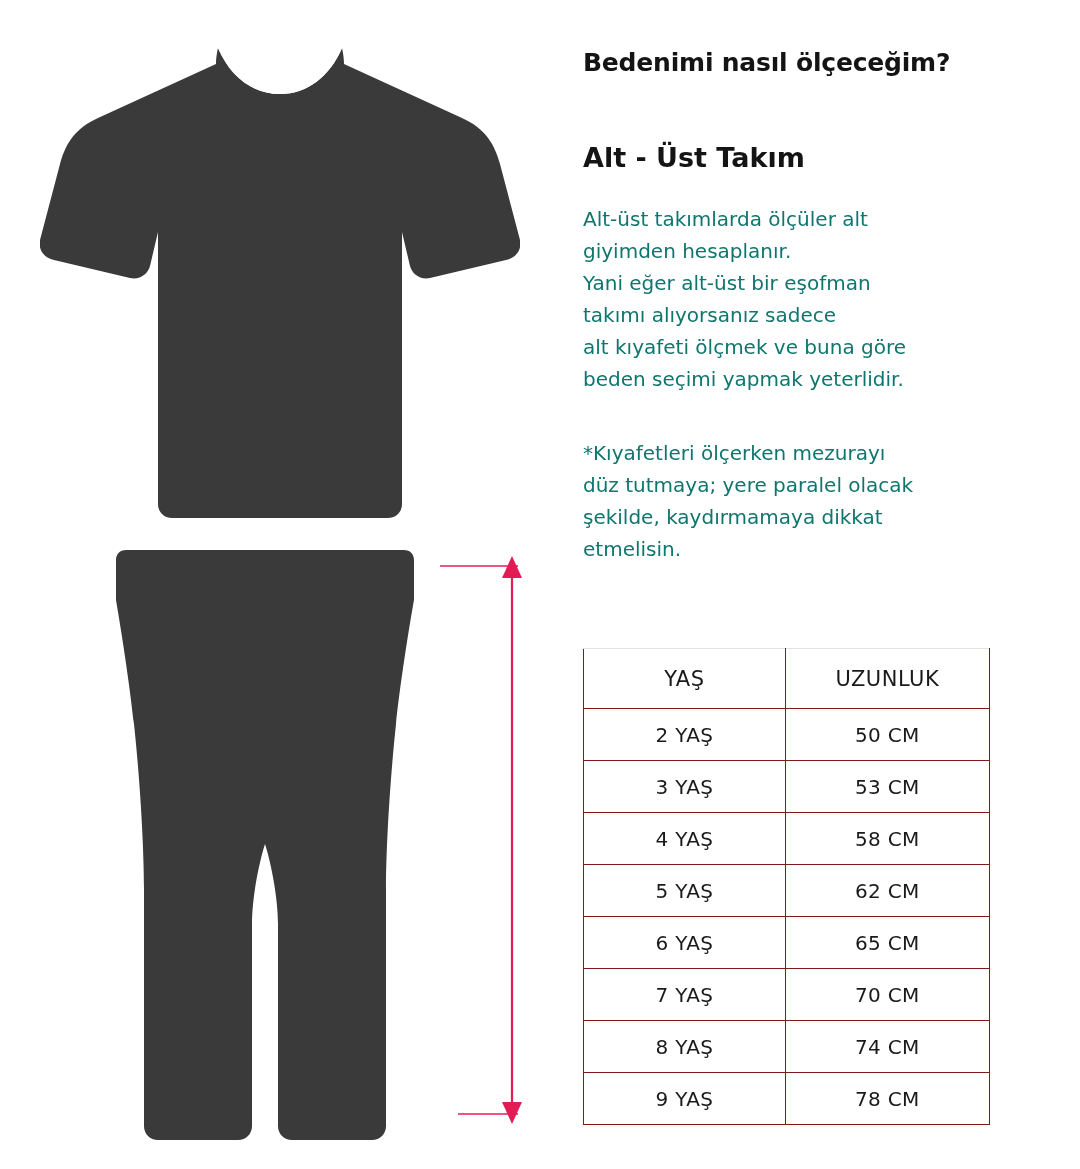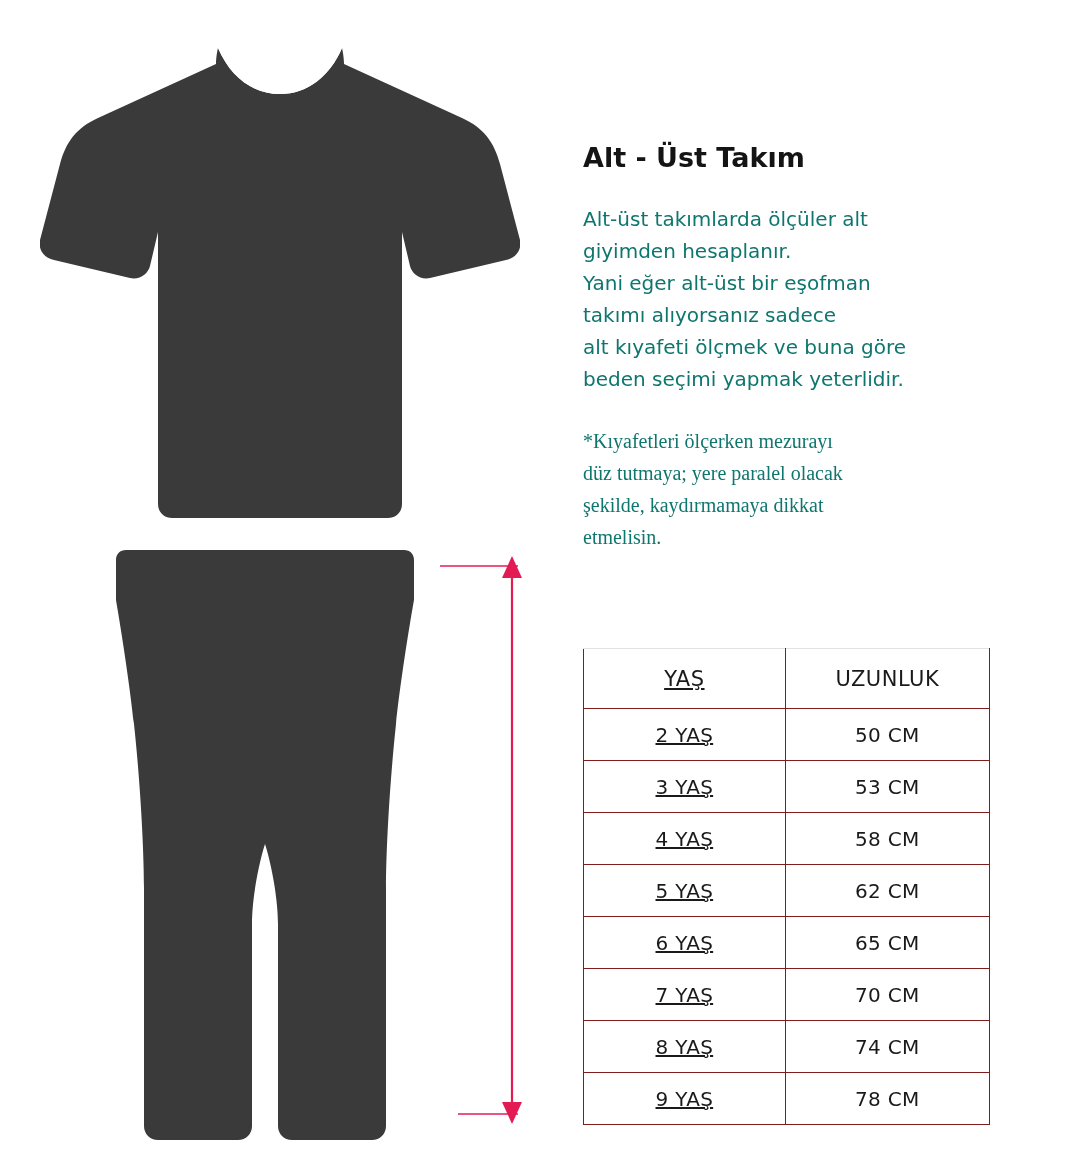--- a/index.html
+++ b/index.html
@@ -81,21 +81,21 @@
     position: absolute;
     left: 0;
     width: 430px;
     font-size: 20px;
     line-height: 32px;
     color: #0f766e;
     white-space: pre-line;
   }
 
   .para-1 { top: 203px; }
-  .para-2 { top: 425px; font-family: Liberation Serif, serif; }
+  .para-2 { top: 437px; }
 
   
   .size-table {
     position: absolute;
     left: 0;
     top: 648px;
     width: 407px;
     border-collapse: collapse;
     background: #ffffff;
     font-size: 20px;
@@ -118,21 +118,20 @@
   }
 
   .size-table td {
     height: 49px;
     letter-spacing: 0.3px;
   }
 
   .size-table th:first-child,
   .size-table td:first-child {
     width: 203px;
-    text-decoration: underline;
   }
   .size-table th:last-child,
   .size-table td:last-child {
     width: 204px;
   }
 </style>
 </head>
 <body>
 
 <div class="page">
@@ -203,20 +202,21 @@
       <line x1="0" y1="18" x2="78" y2="18" stroke="#e31b54" stroke-width="1.6"></line>
       <line x1="18" y1="566" x2="78" y2="566" stroke="#e31b54" stroke-width="1.6"></line>
       <line x1="72" y1="28" x2="72" y2="556" stroke="#e31b54" stroke-width="2.2"></line>
       <polygon points="72,8 62,30 82,30" fill="#e31b54"></polygon>
       <polygon points="72,576 62,554 82,554" fill="#e31b54"></polygon>
     </svg>
   </div>
 
   <div class="content">
 
+    <div class="main-title">Bedenimi nasıl ölçeceğim?</div>
 
     <div class="sub-title">Alt - Üst Takım</div>
 
     <div class="para para-1">Alt-üst takımlarda ölçüler alt
 giyimden hesaplanır.
 Yani eğer alt-üst bir eşofman
 takımı alıyorsanız sadece
 alt kıyafeti ölçmek ve buna göre
 beden seçimi yapmak yeterlidir.</div>
 

